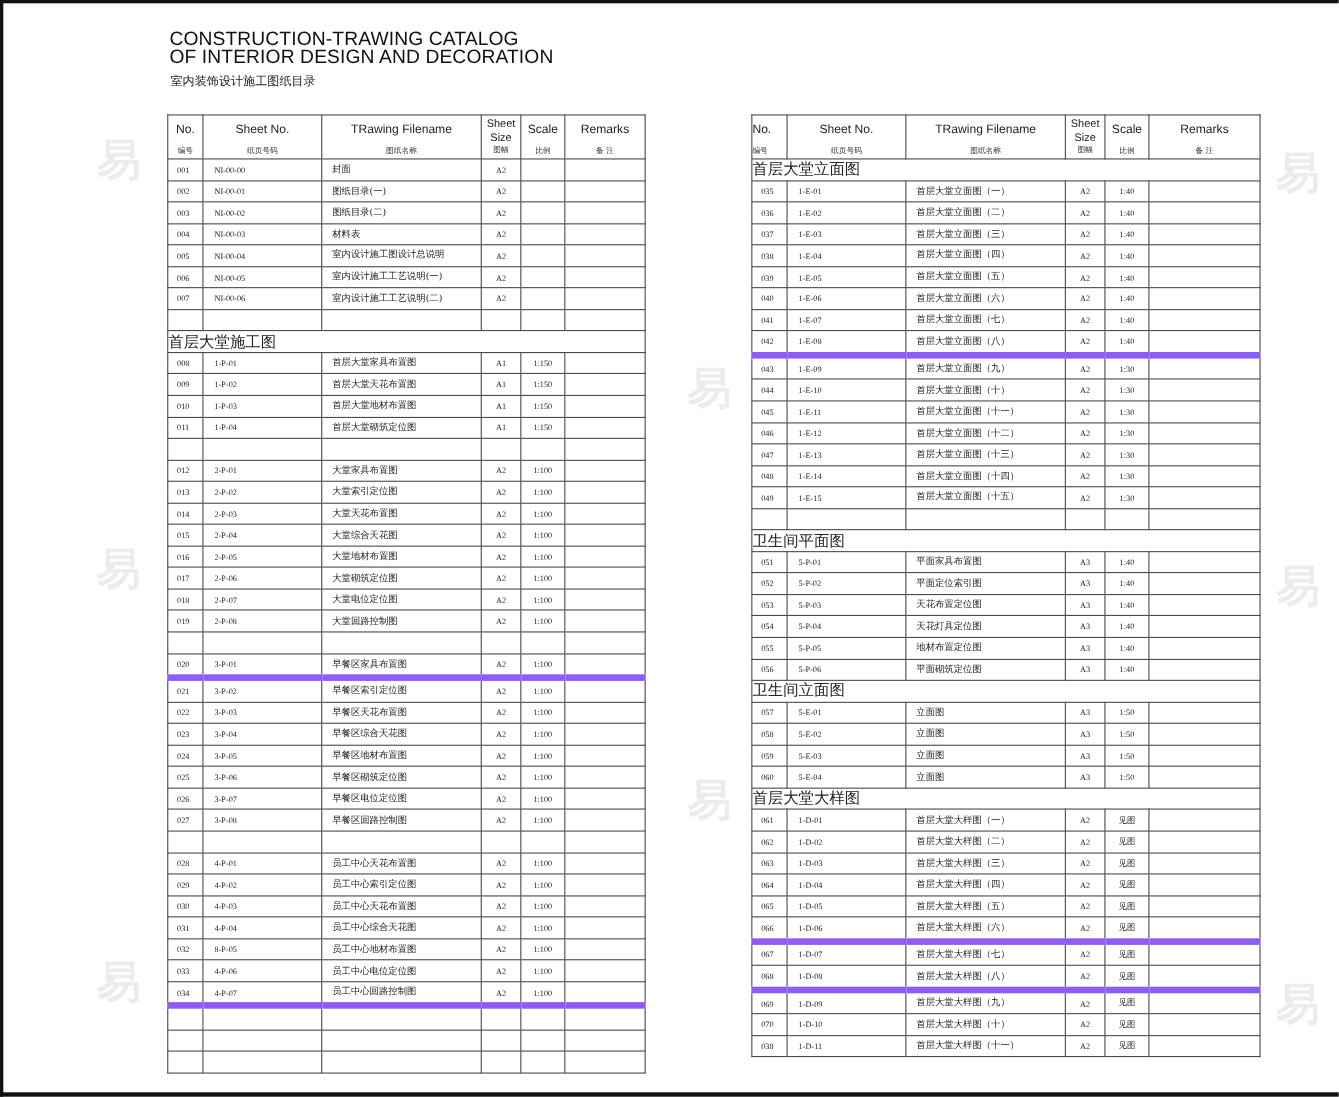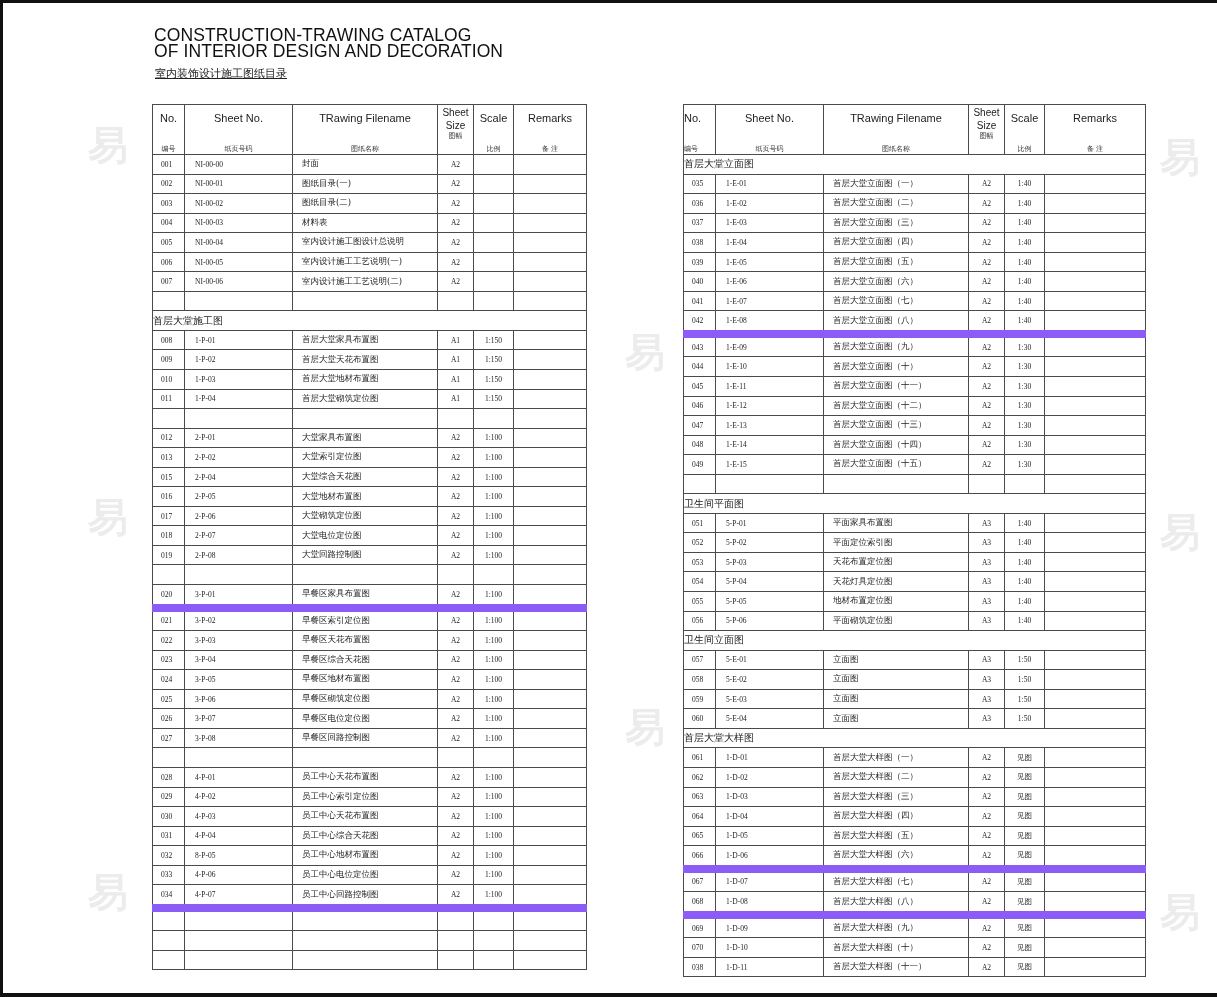--- a/index.html
+++ b/index.html
@@ -5,41 +5,41 @@
   html, body { margin: 0; padding: 0; }
   body {
     width: 1217px; height: 997px; position: relative; overflow: hidden;
     background: #ffffff; font-family: "Liberation Sans", sans-serif; color: #1a1a1a;
   }
   .frame-top { position: absolute; left: 0; top: 0; width: 1217px; height: 3px; background: #111; }
   .frame-left { position: absolute; left: 0; top: 0; width: 3px; height: 997px; background: #111; }
   .frame-bottom { position: absolute; left: 0; top: 993px; width: 1217px; height: 4px; background: #111; }
 
   .title { position: absolute; left: 154px; top: 27px; font-size: 17.5px; line-height: 16px; letter-spacing: 0.1px; color: #111; }
-  .subtitle { position: absolute; left: 155px; top: 66px; font-family: "DejaVu Serif", serif; font-size: 11px; color: #222; text-decoration: underline; }
+  .subtitle { position: absolute; left: 155px; top: 66px; font-family: "DejaVu Serif", serif; font-size: 11px; color: #222; }
 
   .wm { position: absolute; font-family: "DejaVu Sans", sans-serif; font-size: 40px; color: #ececec; z-index: 0; pointer-events: none; font-weight: bold; }
 
   table.catalog {
     position: absolute; top: 104px; border-collapse: collapse; table-layout: fixed; z-index: 1;
   }
   table.catalog td, table.catalog th {
     border: 1px solid #4a4a4a; padding: 0; height: 18.55px; overflow: hidden; white-space: nowrap;
   }
   table.catalog th { height: 39px; font-weight: normal; vertical-align: top; }
   .h-en { display: block; font-size: 11px; color: #222; margin-top: 8px; line-height: 11px; }
-  .h-zh { display: block; font-family: "DejaVu Serif", serif; font-size: 7px; color: #333; margin-top: 20px; }
+  .h-zh { display: block; font-family: "DejaVu Serif", serif; font-size: 7px; color: #333; margin-top: 8px; }
   .size-en { display: block; font-size: 10px; line-height: 9.5px; margin-top: 3px; color: #222; }
   .num { font-family: "Liberation Serif", serif; font-size: 7.5px; padding-left: 8px !important; color: #222; }
   .sheet { font-family: "Liberation Serif", serif; font-size: 7.5px; padding-left: 10px !important; color: #222; }
   .name { font-family: "DejaVu Serif", serif; font-size: 8.5px; padding-left: 9px !important; color: #222; }
   .size { font-family: "Liberation Serif", serif; font-size: 7.5px; text-align: center; color: #222; }
   .scale { font-family: "Liberation Serif", serif; font-size: 7.5px; text-align: center; color: #222; }
-  .section td { font-family: Liberation Serif, serif; font-size: 10px; padding-left: 3px; color: #222; }
-  tr.heavy td { border-bottom: 8px solid #8b5cf6; }
+  .section td { font-family: Liberation Serif, serif; font-size: 14px; padding-left: 3px; color: #222; }
+  tr.heavy td { border-bottom: 6px solid #8b5cf6; }
   th.no-right { border-right: none; }
   th.no-left { border-left: none; }
   .th-left { text-align: left; padding-left: 6px; }
 </style>
 </head>
 <body>
 
 <div class="frame-top"></div>
 <div class="frame-left"></div>
 <div class="frame-bottom"></div>
@@ -210,20 +210,28 @@
         <td class="sheet">2-P-01</td>
         <td class="name">大堂家具布置图</td>
         <td class="size">A2</td>
         <td class="scale">1:100</td>
         <td></td>
       </tr>
       <tr>
         <td class="num">013</td>
         <td class="sheet">2-P-02</td>
         <td class="name">大堂索引定位图</td>
+        <td class="size">A2</td>
+        <td class="scale">1:100</td>
+        <td></td>
+      </tr>
+      <tr>
+        <td class="num">014</td>
+        <td class="sheet">2-P-03</td>
+        <td class="name">大堂天花布置图</td>
         <td class="size">A2</td>
         <td class="scale">1:100</td>
         <td></td>
       </tr>
       <tr>
         <td class="num">015</td>
         <td class="sheet">2-P-04</td>
         <td class="name">大堂综合天花图</td>
         <td class="size">A2</td>
         <td class="scale">1:100</td>

